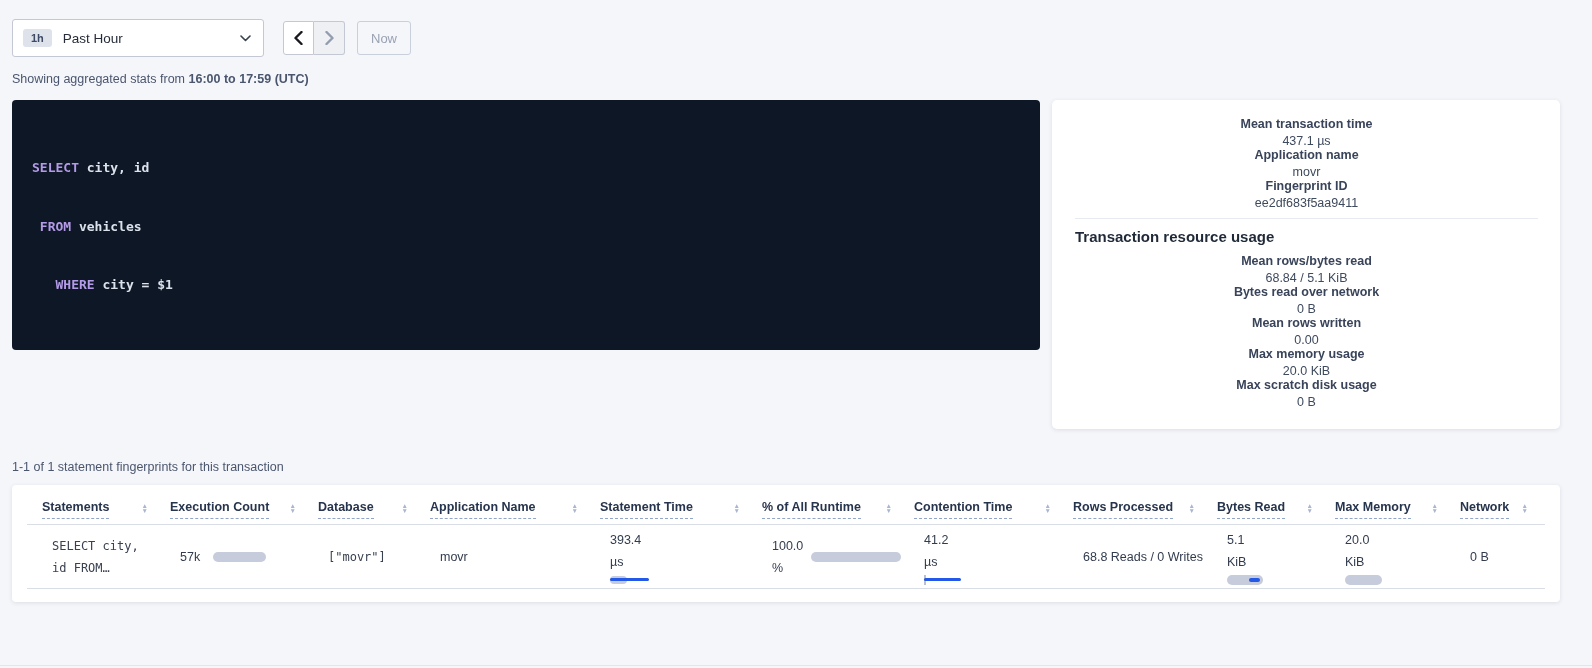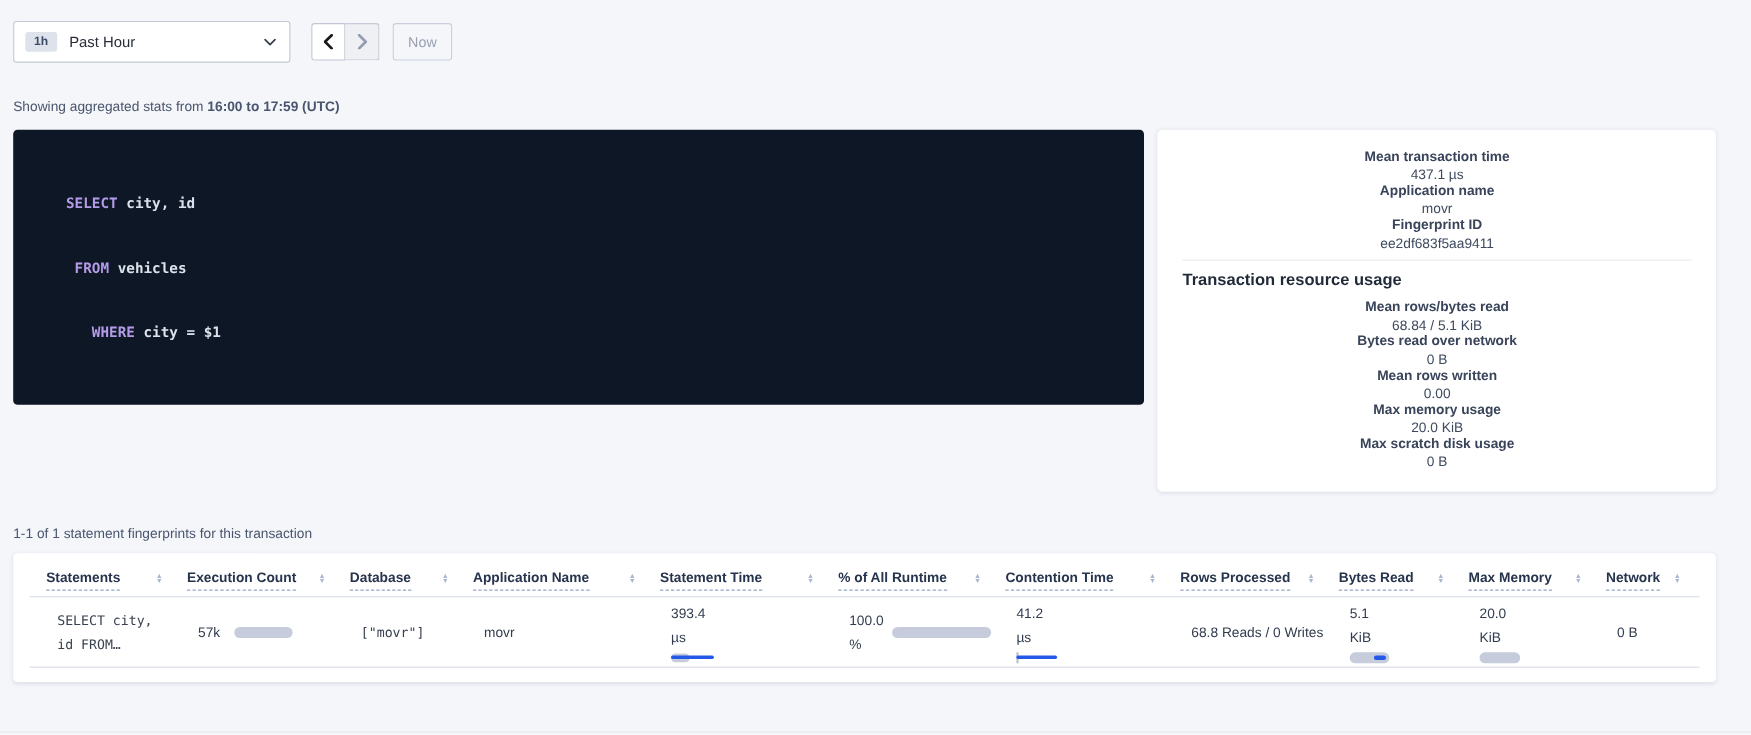--- a/index.html
+++ b/index.html
@@ -31,31 +31,31 @@
     width:31px; height:34px; display:flex; align-items:center; justify-content:center;
     border:1px solid #c3c8d4; background:#fff; cursor:pointer; padding:0;
   }
   .seg-btn.prev { border-radius:3px 0 0 3px; }
   .seg-btn.next { border-radius:0 3px 3px 0; border-left:none; background:#eef0f3; cursor:default; }
   .now-button {
     margin-left:12px; height:34px; padding:0 13px; font-size:13px;
     border:1px solid #c9cfdb; border-radius:3px; color:#99a2b3; background:transparent;
     font-family:"Liberation Sans", sans-serif; cursor:default;
   }
-  .stats-caption { margin-top:33px; font-size:12.5px; color:#4a566e; }
+  .stats-caption { margin-top:15px; font-size:12.5px; color:#4a566e; }
   .stats-caption b { font-weight:700; }
 
   
   .cards-row { display:flex; gap:12px; margin-top:14px; align-items:flex-start; }
   .sql-card {
     width:1028px; height:250px; background:#0e1726; border-radius:4px;
     padding:19px 20px; font-family:"DejaVu Sans Mono", monospace;
     font-size:13px; font-weight:700; line-height:19.5px; white-space:pre;
   }
-  .sql-line { color:#dce2ec;margin-left:28px; }
+  .sql-line { color:#dce2ec; }
   .sql-kw { color:#b49be8; }
 
   .summary-card {
     width:508px; background:#fff; border-radius:5px;
     box-shadow:0 1px 4px rgba(40,50,80,.12); padding:17px 22px 20px 23px;
   }
   .stat-row { display:flex; justify-content:space-between; align-items:center; height:31px; font-size:12.5px;flex-direction:column; }
   .stat-label { font-weight:700; color:#39445a; }
   .stat-value { color:#3e4a5e; }
   .summary-divider { border-top:1px solid #e7eaf0; margin:8px 0 7px; }

